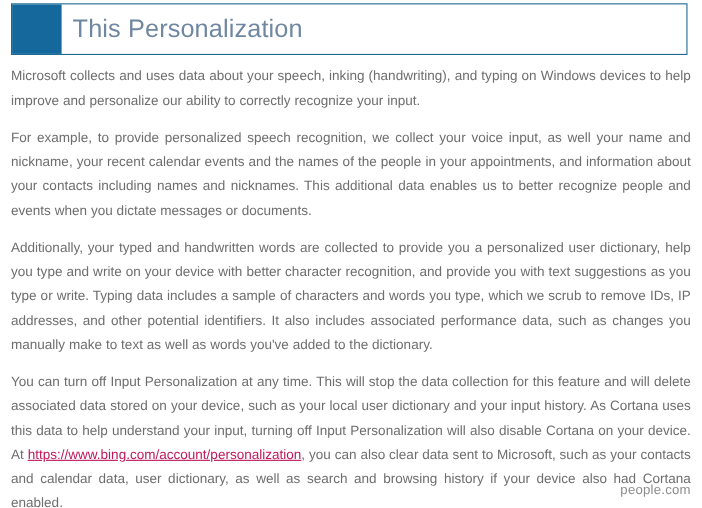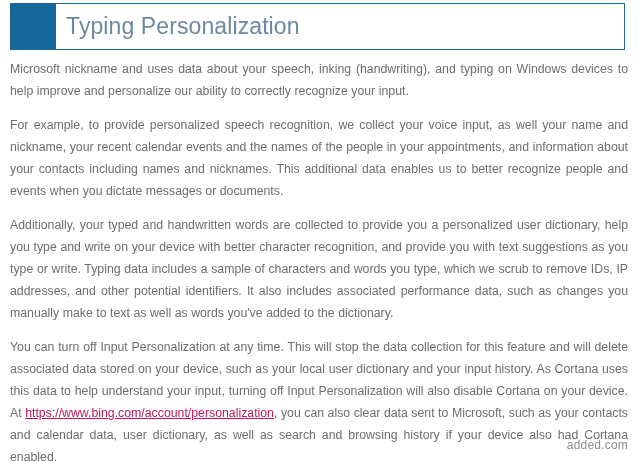--- a/index.html
+++ b/index.html
@@ -92,31 +92,31 @@
   }
 </style>
 </head>
 <body>
 
 <div class="page">
 
   <div class="header-banner">
     <div class="header-accent"></div>
     <div class="header-title-wrap">
-      <div class="header-title">Typing Personalization</div>
+      <div class="header-title">This Personalization</div>
     </div>
   </div>
 
   <div class="body-copy">
 
-    <p class="para">Microsoft nickname and uses data about your speech, inking (handwriting), and typing on Windows devices to help improve and personalize our ability to correctly recognize your input.</p>
+    <p class="para">Microsoft collects and uses data about your speech, inking (handwriting), and typing on Windows devices to help improve and personalize our ability to correctly recognize your input.</p>
 
     <p class="para">For example, to provide personalized speech recognition, we collect your voice input, as well your name and nickname, your recent calendar events and the names of the people in your appointments, and information about your contacts including names and nicknames. This additional data enables us to better recognize people and events when you dictate messages or documents.</p>
 
     <p class="para">Additionally, your typed and handwritten words are collected to provide you a personalized user dictionary, help you type and write on your device with better character recognition, and provide you with text suggestions as you type or write. Typing data includes a sample of characters and words you type, which we scrub to remove IDs, IP addresses, and other potential identifiers.  It also includes associated performance data, such as changes you manually make to text as well as words you've added to the dictionary.</p>
 
     <p class="para"><span>You can turn off Input Personalization at any time. This will stop the data collection for this feature and will delete associated data stored on your device, such as your local user dictionary and your input history. As Cortana uses this data to help understand your input, turning off Input Personalization will also disable Cortana on your device. At </span><a class="inline-link">https://www.bing.com/account/personalization</a><span>, you can also clear data sent to Microsoft, such as your contacts and calendar data, user dictionary, as well as search and browsing history if your device also had Cortana enabled.</span></p>
 
   </div>
 
-  <div class="watermark">added.com</div>
+  <div class="watermark">people.com</div>
 
 </div>
 
 </body></html>

